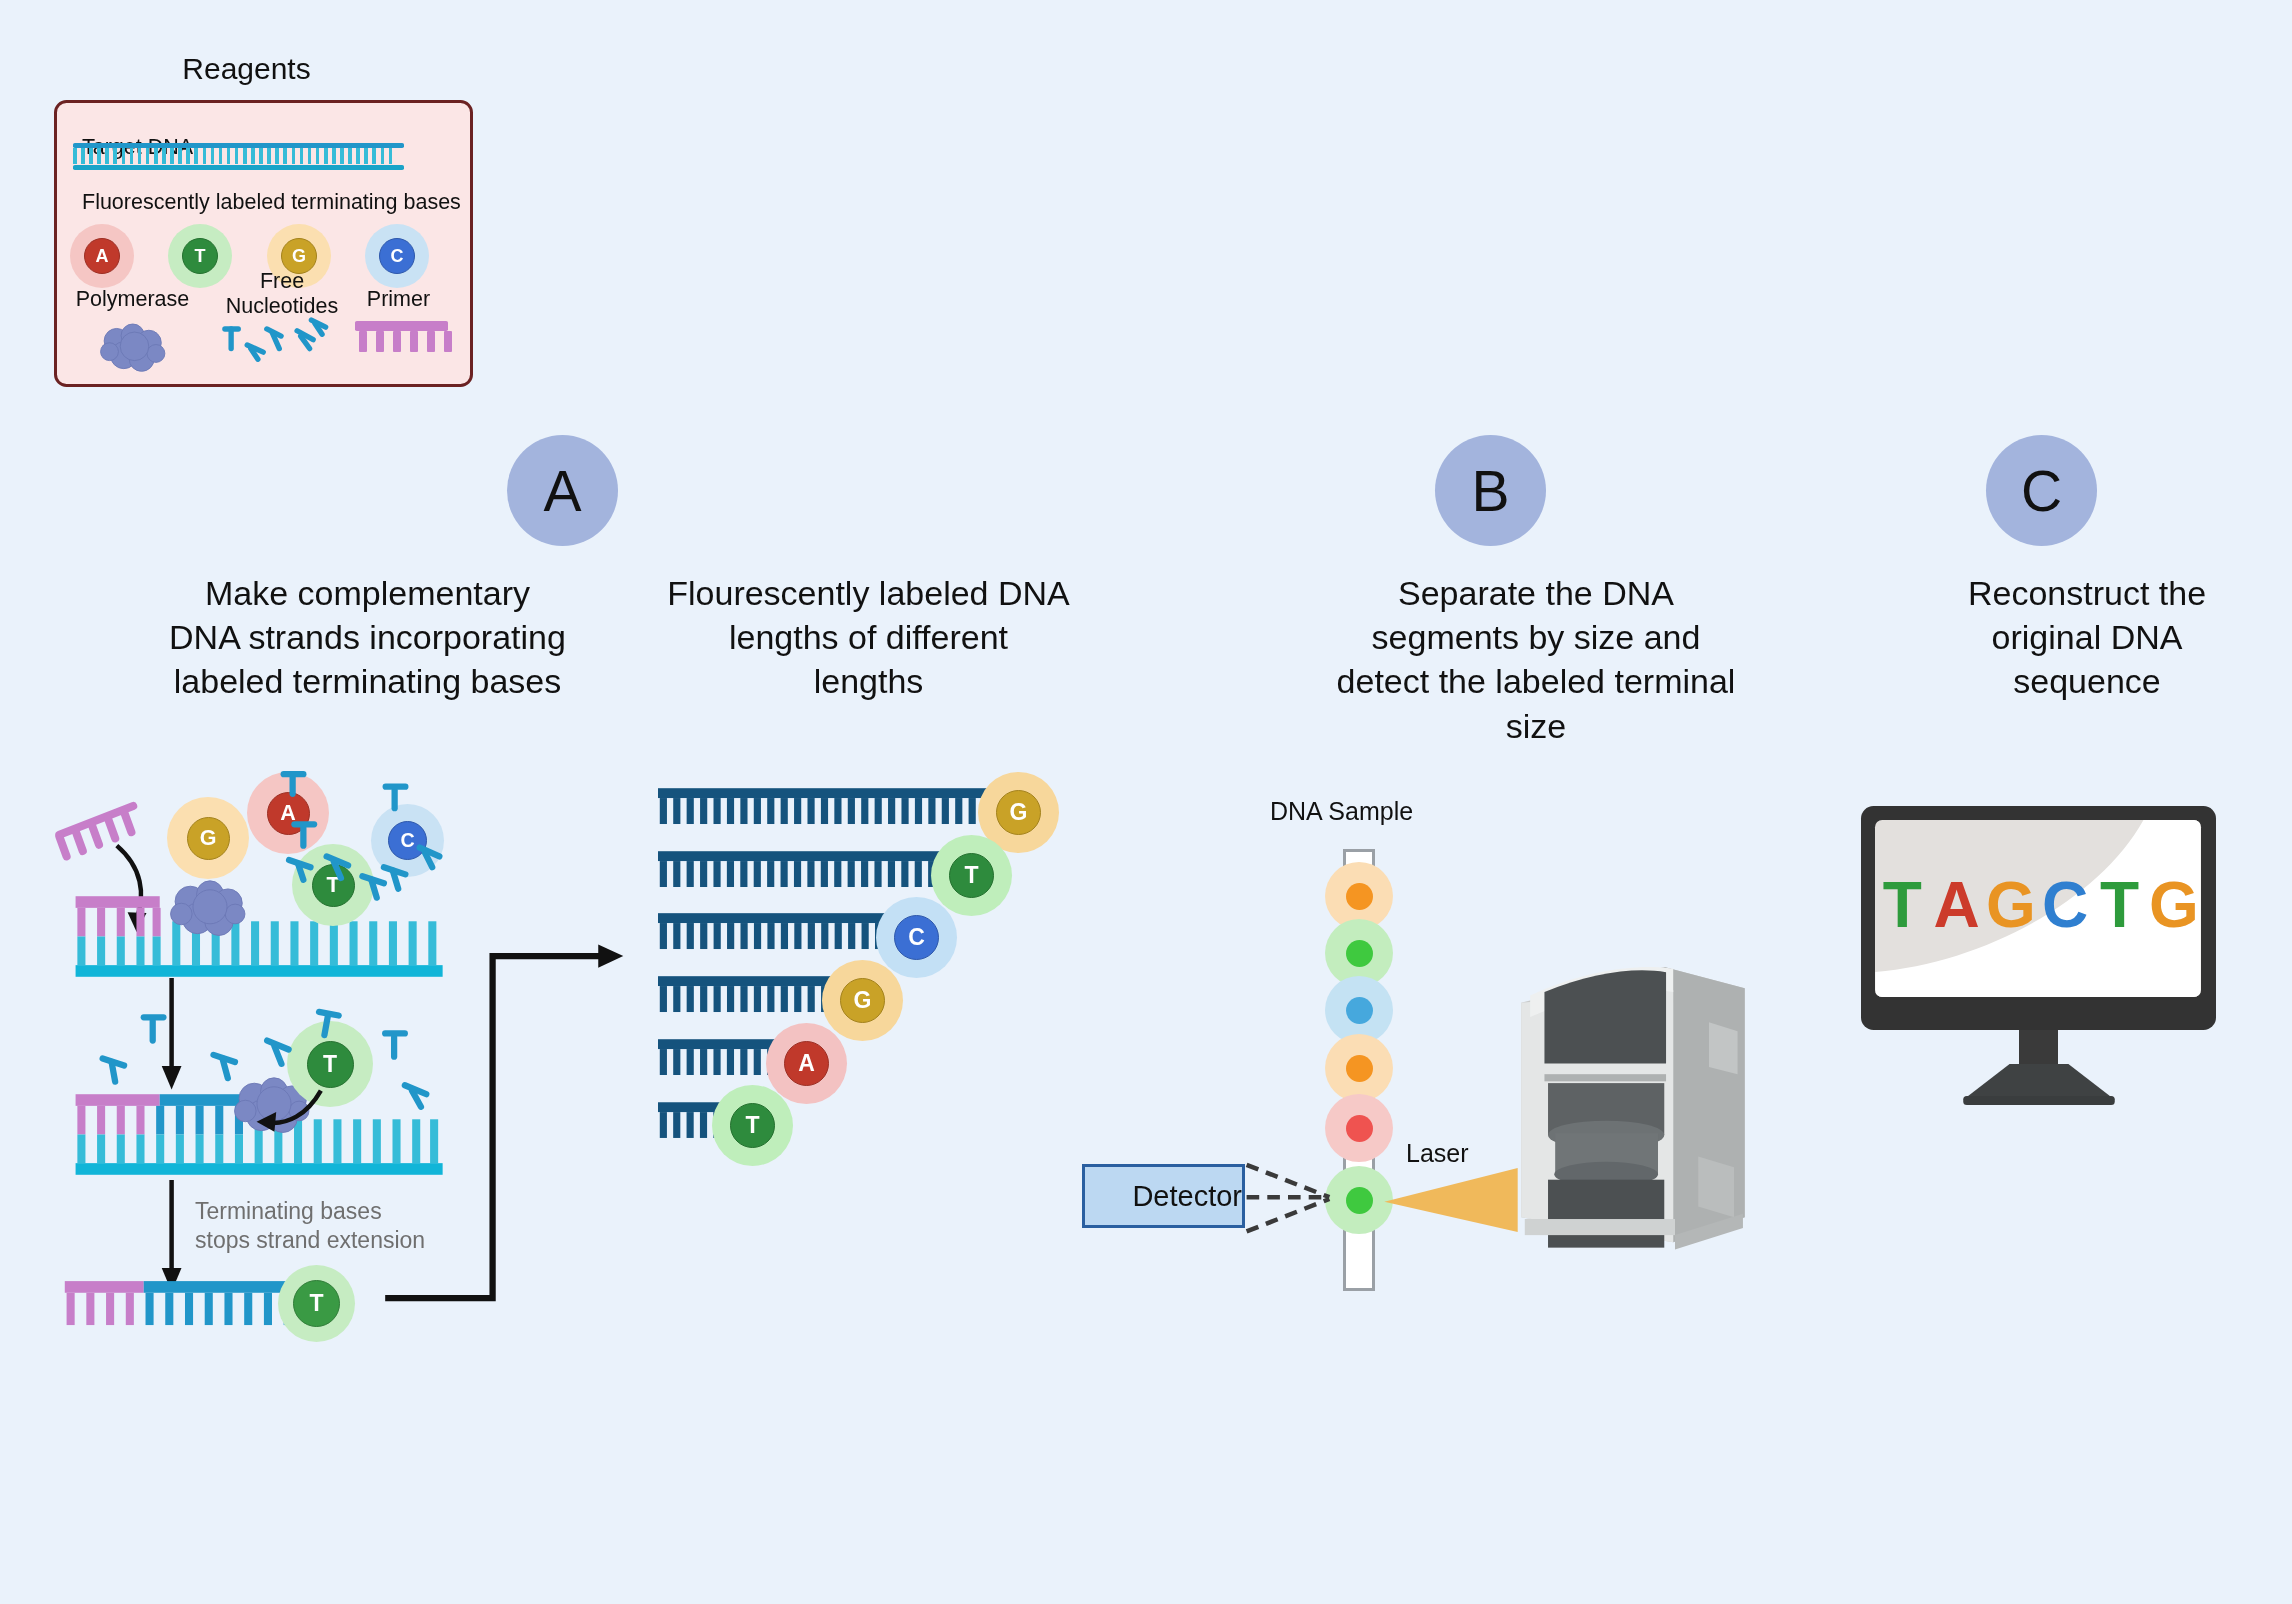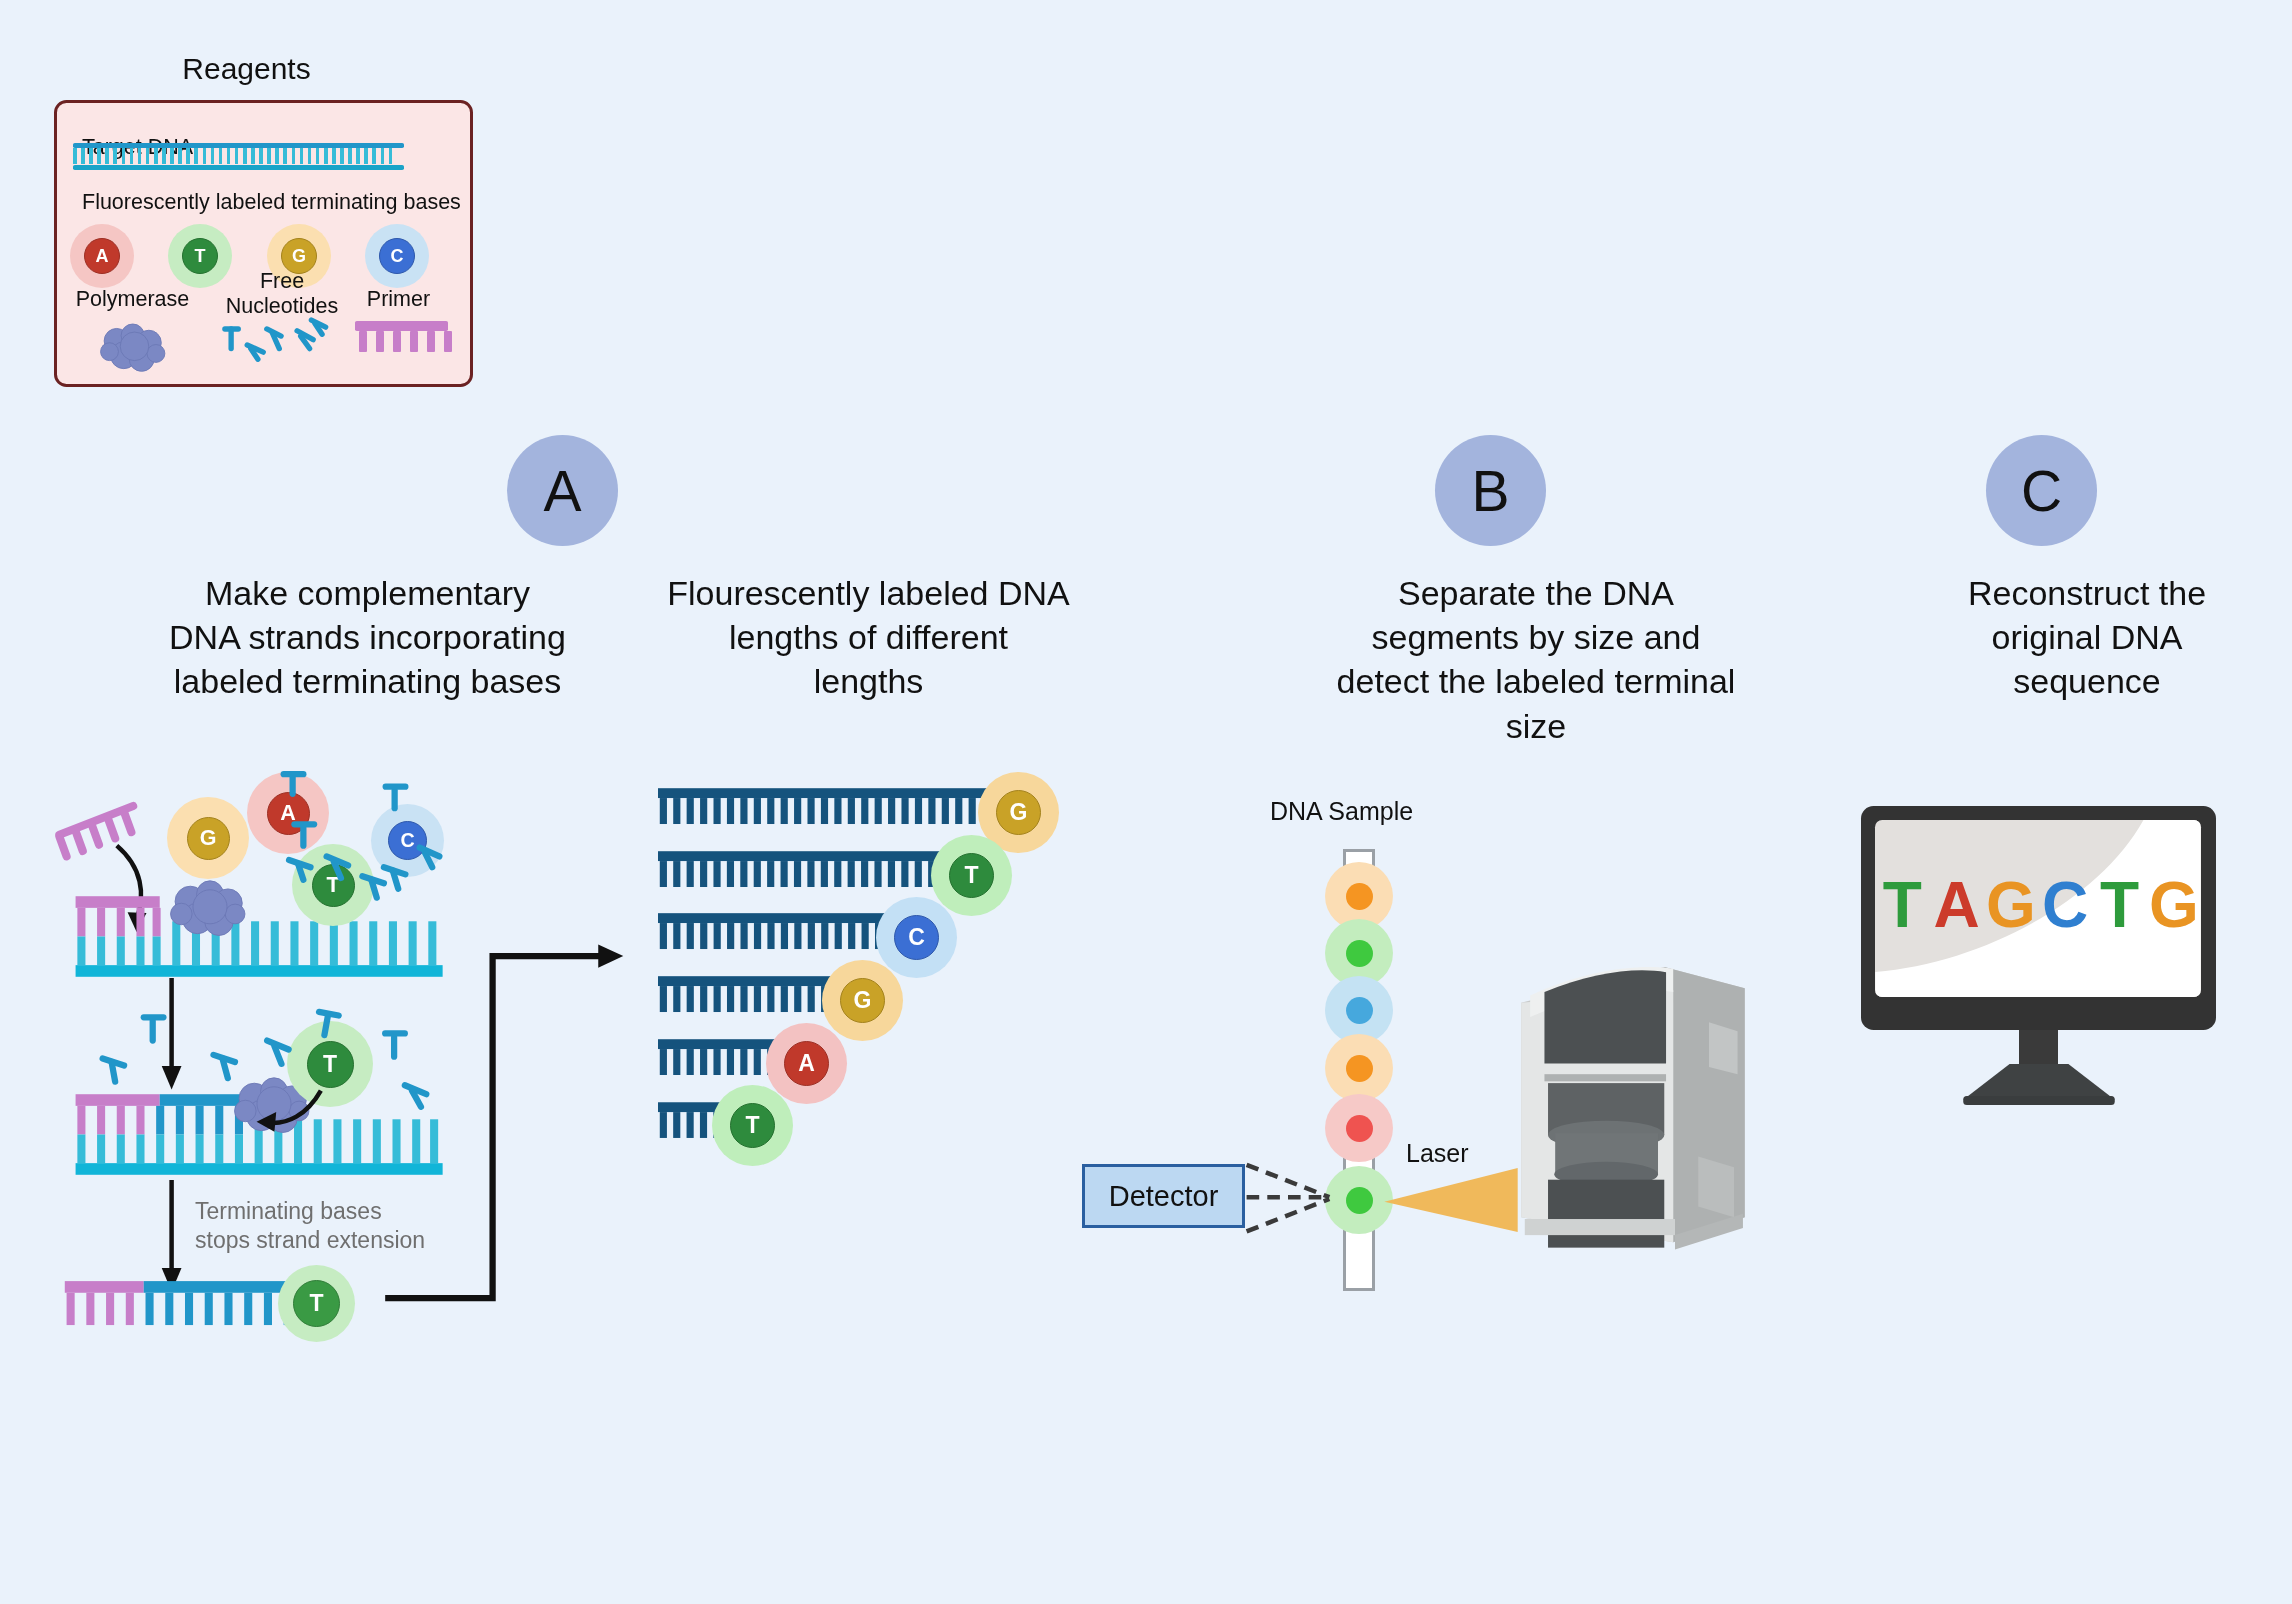--- a/index.html
+++ b/index.html
@@ -73,21 +73,21 @@
 
   
   #capillary{
     position:absolute;background:#ffffff;border:3.6px solid #9aa0a6;box-sizing:border-box;
   }
   .cdot{position:absolute;border-radius:50%;}
   .cdot .pip{position:absolute;border-radius:50%;}
 
   #detector-box{
     position:absolute;background:#bcd8f2;border:3.6px solid #2a5fa0;
-    display:flex;align-items:center;justify-content:center;
+    display:flex;align-items:center;justify-content:flex-end;
     font-size:29px;color:#111;box-sizing:border-box;
   }
 
   
   #monitor-frame{
     position:absolute;background:#333333;border-radius:12.5px;
   }
   #monitor-screen{
     position:absolute;background:#e3e0dd;border-radius:7.2px;overflow:hidden;
   }

